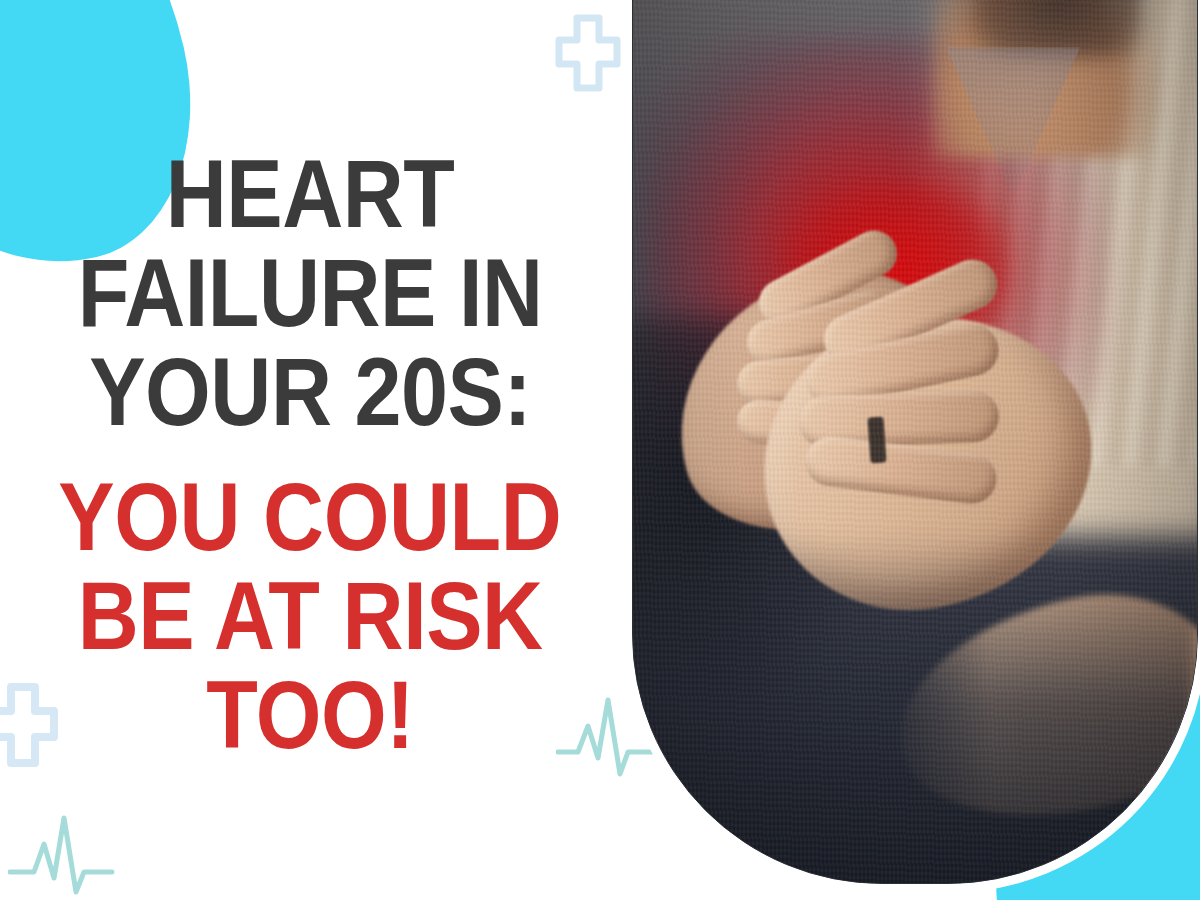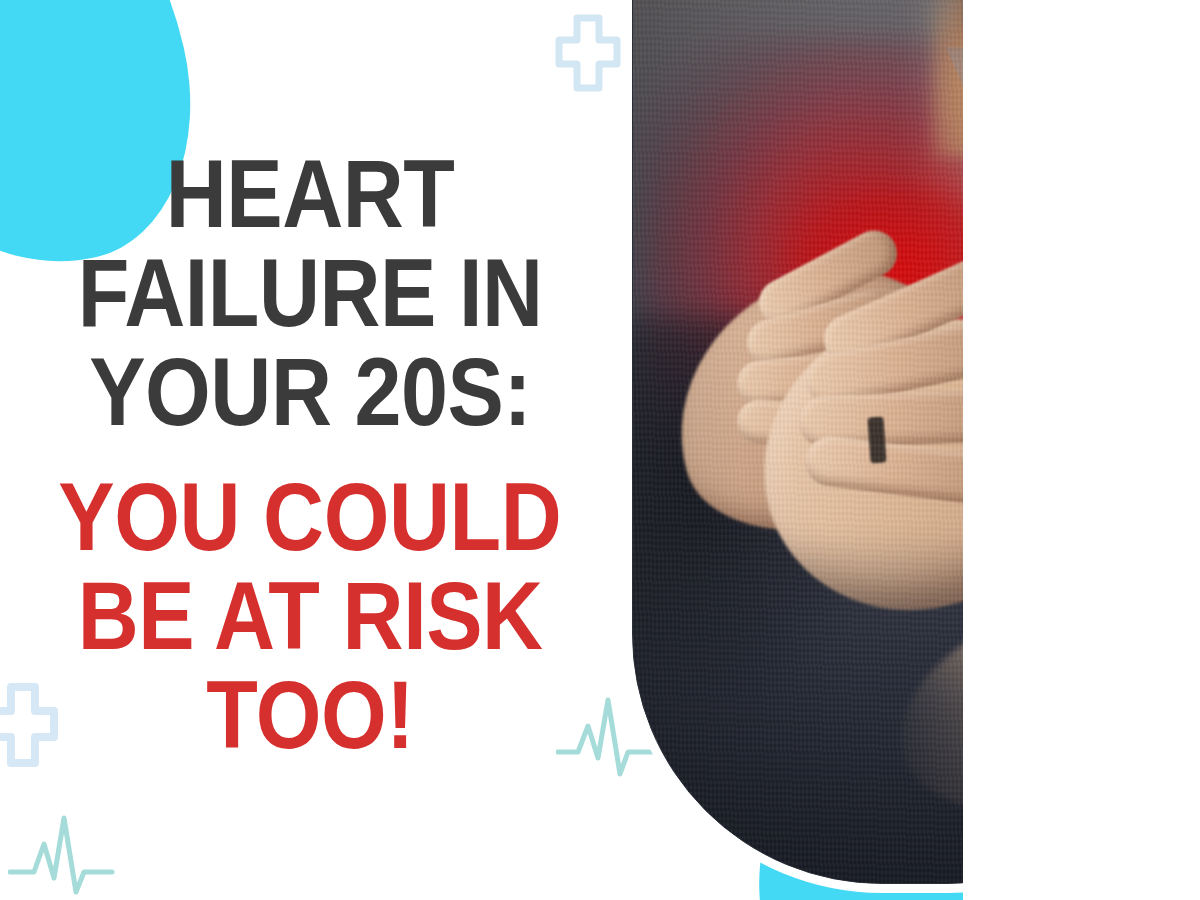--- a/index.html
+++ b/index.html
@@ -2,21 +2,21 @@
 <html><head>
 <meta charset="utf-8">
 <style>
   html, body {
     margin: 0;
     padding: 0;
     background: #ffffff;
   }
   #poster {
     position: relative;
-    width: 963px;
+    width: 1200px;
     height: 900px;
     overflow: hidden;
     background: #ffffff;
     font-family: "Liberation Sans", sans-serif;
   }
 
   
   .blob {
     position: absolute;
     pointer-events: none;

